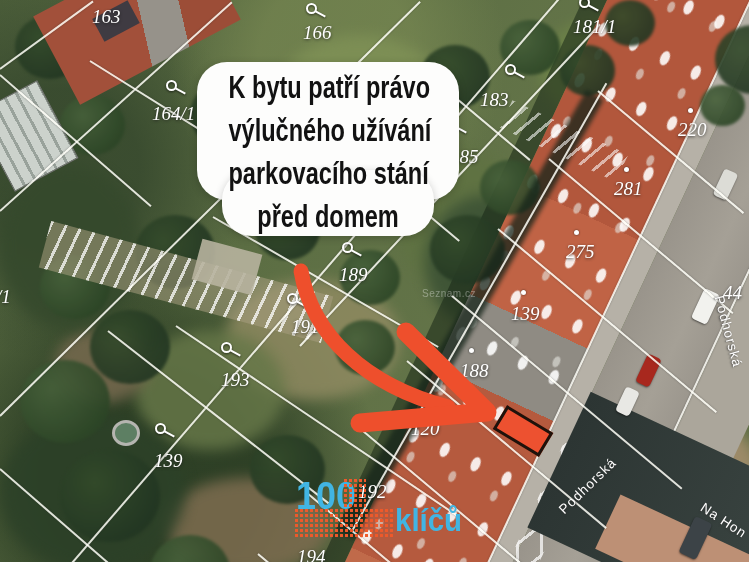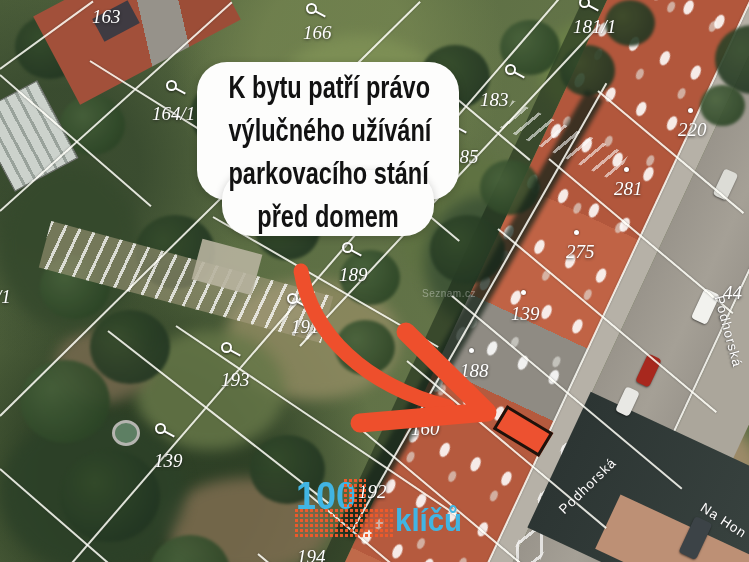--- a/index.html
+++ b/index.html
@@ -210,21 +210,21 @@
       <div class="parcel-label" style="left: 566px; top: 241px;">275</div>
       <div class="building-dot" style="left: 574px; top: 230px;"></div>
       <div class="parcel-label" style="left: 511px; top: 303px;">139</div>
       <div class="building-dot" style="left: 521px; top: 290px;"></div>
       <div class="parcel-label" style="left: 339px; top: 264px;">189</div>
       <div class="parcel-symbol" style="left: 342px; top: 242px;"></div>
       <div class="parcel-label" style="left: 460px; top: 360px;">188</div>
       <div class="building-dot" style="left: 469px; top: 348px;"></div>
       <div class="parcel-label" style="left: 291px; top: 316px;">191</div>
       <div class="parcel-symbol" style="left: 287px; top: 293px;"></div>
-      <div class="parcel-label" style="left: 411px; top: 418px;">160</div>
+      <div class="parcel-label" style="left: 411px; top: 418px;">120</div>
       <div class="parcel-label" style="left: 221px; top: 369px;">193</div>
       <div class="parcel-symbol" style="left: 221px; top: 342px;"></div>
       <div class="parcel-label" style="left: 358px; top: 481px;">192</div>
       <div class="parcel-label" style="left: 154px; top: 450px;">139</div>
       <div class="parcel-symbol" style="left: 155px; top: 423px;"></div>
       <div class="parcel-label" style="left: 297px; top: 546px;">194</div>
       <div class="parcel-label" style="left: -4px; top: 286px;">/1</div>
       <div class="parcel-label" style="left: 723px; top: 282px;">44</div>
       <div class="street-label" style="left: 556px; top: 506px; transform: rotate(-44deg);">Podhorská</div>
       <div class="street-label" style="left: 726px; top: 294px; transform: rotate(75deg);">Podhorská</div>

